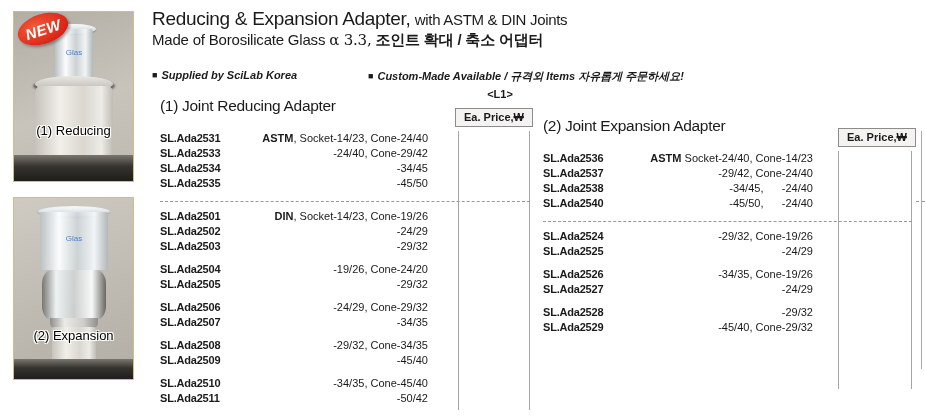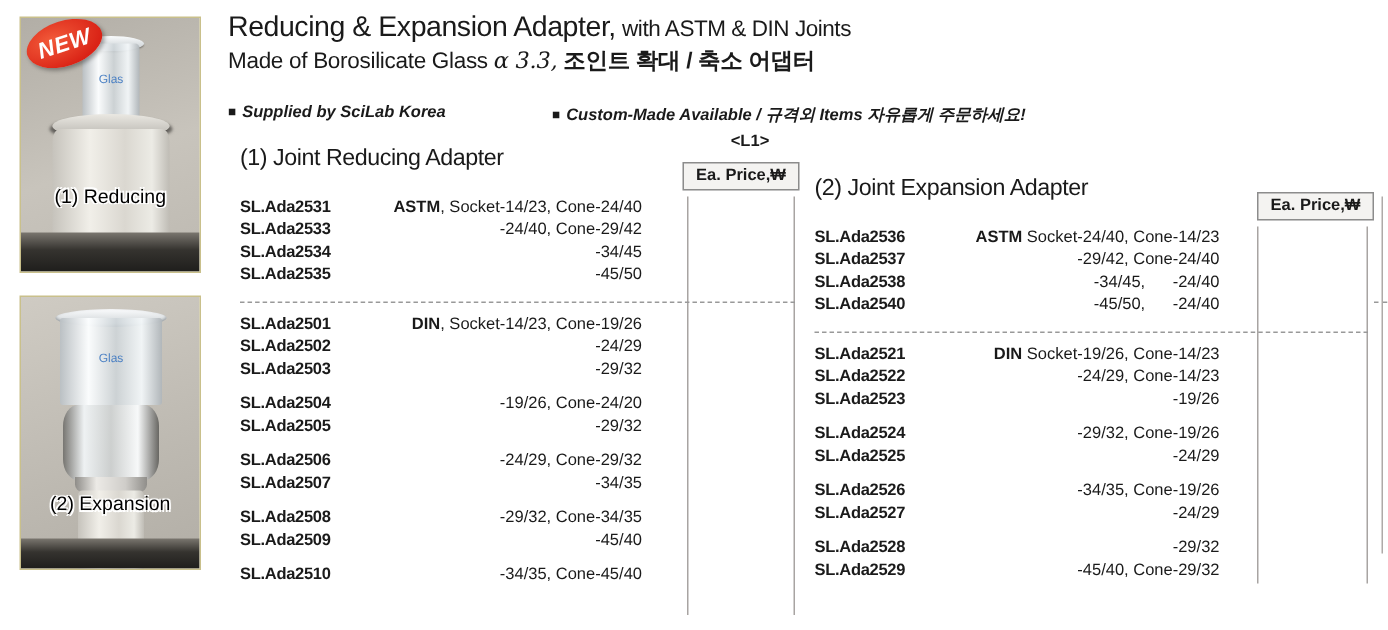--- a/index.html
+++ b/index.html
@@ -46,21 +46,21 @@
   .new-badge{position:absolute;left:3px;top:2px;width:52px;height:30px;border-radius:50%;
     background:radial-gradient(ellipse at 35% 35%,#f25b3a,#da2316 72%);
     transform:rotate(-18deg);display:flex;align-items:center;justify-content:center;
     color:#fff;font-style:italic;font-weight:bold;font-size:15px;letter-spacing:.5px;
     box-shadow:1px 2px 3px rgba(0,0,0,.35);}
   
   .hdr-title{position:absolute;left:152px;top:8px;white-space:nowrap;letter-spacing:-.3px;}
   .hdr-title .big{font-size:19px;}
   .hdr-title .small{font-size:15px;}
   .hdr-sub{position:absolute;left:152px;top:31px;white-space:nowrap;font-size:15px;letter-spacing:-.2px;}
-  .hdr-sub .alpha{font-style:italic;font-family:"DejaVu Serif",serif;}
+  .hdr-sub .alpha{font-family:"DejaVu Serif",serif;}
   .hdr-sub .ko{font-weight:bold;}
   .note{position:absolute;top:69px;font-size:11px;font-weight:bold;font-style:italic;white-space:nowrap;}
   .note .blt{font-style:normal;font-size:9px;vertical-align:1px;margin-right:4px;}
   .note1{left:152px;text-align:center;} .note2{left:368px;}
   .l1{position:absolute;left:470px;top:88px;width:60px;text-align:center;font-weight:bold;font-size:11px;}
   
   .sec{position:absolute;top:0;height:420px;}
   .sec1{left:160px;width:373px;}
   .sec2{left:543px;width:382px;margin-top:20px;}
   .tbl-title{position:absolute;left:0;top:97px;font-size:15.5px;letter-spacing:-.3px;white-space:nowrap;}
@@ -194,20 +194,24 @@
         <div class="row">
           <span class="part">SL.Ada2509</span>
           <span class="desc">-45/40</span>
         </div>
       </div>
       <div class="group">
         <div class="row">
           <span class="part">SL.Ada2510</span>
           <span class="desc">-34/35, Cone-45/40</span>
         </div>
+        <div class="row">
+          <span class="part">SL.Ada2511</span>
+          <span class="desc">-50/42</span>
+        </div>
       </div>
     </div>
 </div>
 
 <div class="sec sec2">
   <div class="tbl-title">(2) Joint Expansion Adapter</div>
   <div class="price-box">Ea. Price,₩</div>
   <div class="price-col"></div>
   <div class="dashed"></div>
   <div class="blk blk0">
@@ -226,34 +230,20 @@
         </div>
         <div class="row">
           <span class="part">SL.Ada2540</span>
           <span class="desc">-45/50,      -24/40</span>
         </div>
       </div>
     </div>
   <div class="blk blk1">
       <div class="group">
         <div class="row">
-          <span class="part">SL.Ada2521</span>
-          <span class="desc"><b>DIN</b> Socket-19/26, Cone-14/23</span>
-        </div>
-        <div class="row">
-          <span class="part">SL.Ada2522</span>
-          <span class="desc">-24/29, Cone-14/23</span>
-        </div>
-        <div class="row">
-          <span class="part">SL.Ada2523</span>
-          <span class="desc">-19/26</span>
-        </div>
-      </div>
-      <div class="group">
-        <div class="row">
           <span class="part">SL.Ada2524</span>
           <span class="desc">-29/32, Cone-19/26</span>
         </div>
         <div class="row">
           <span class="part">SL.Ada2525</span>
           <span class="desc">-24/29</span>
         </div>
       </div>
       <div class="group">
         <div class="row">

